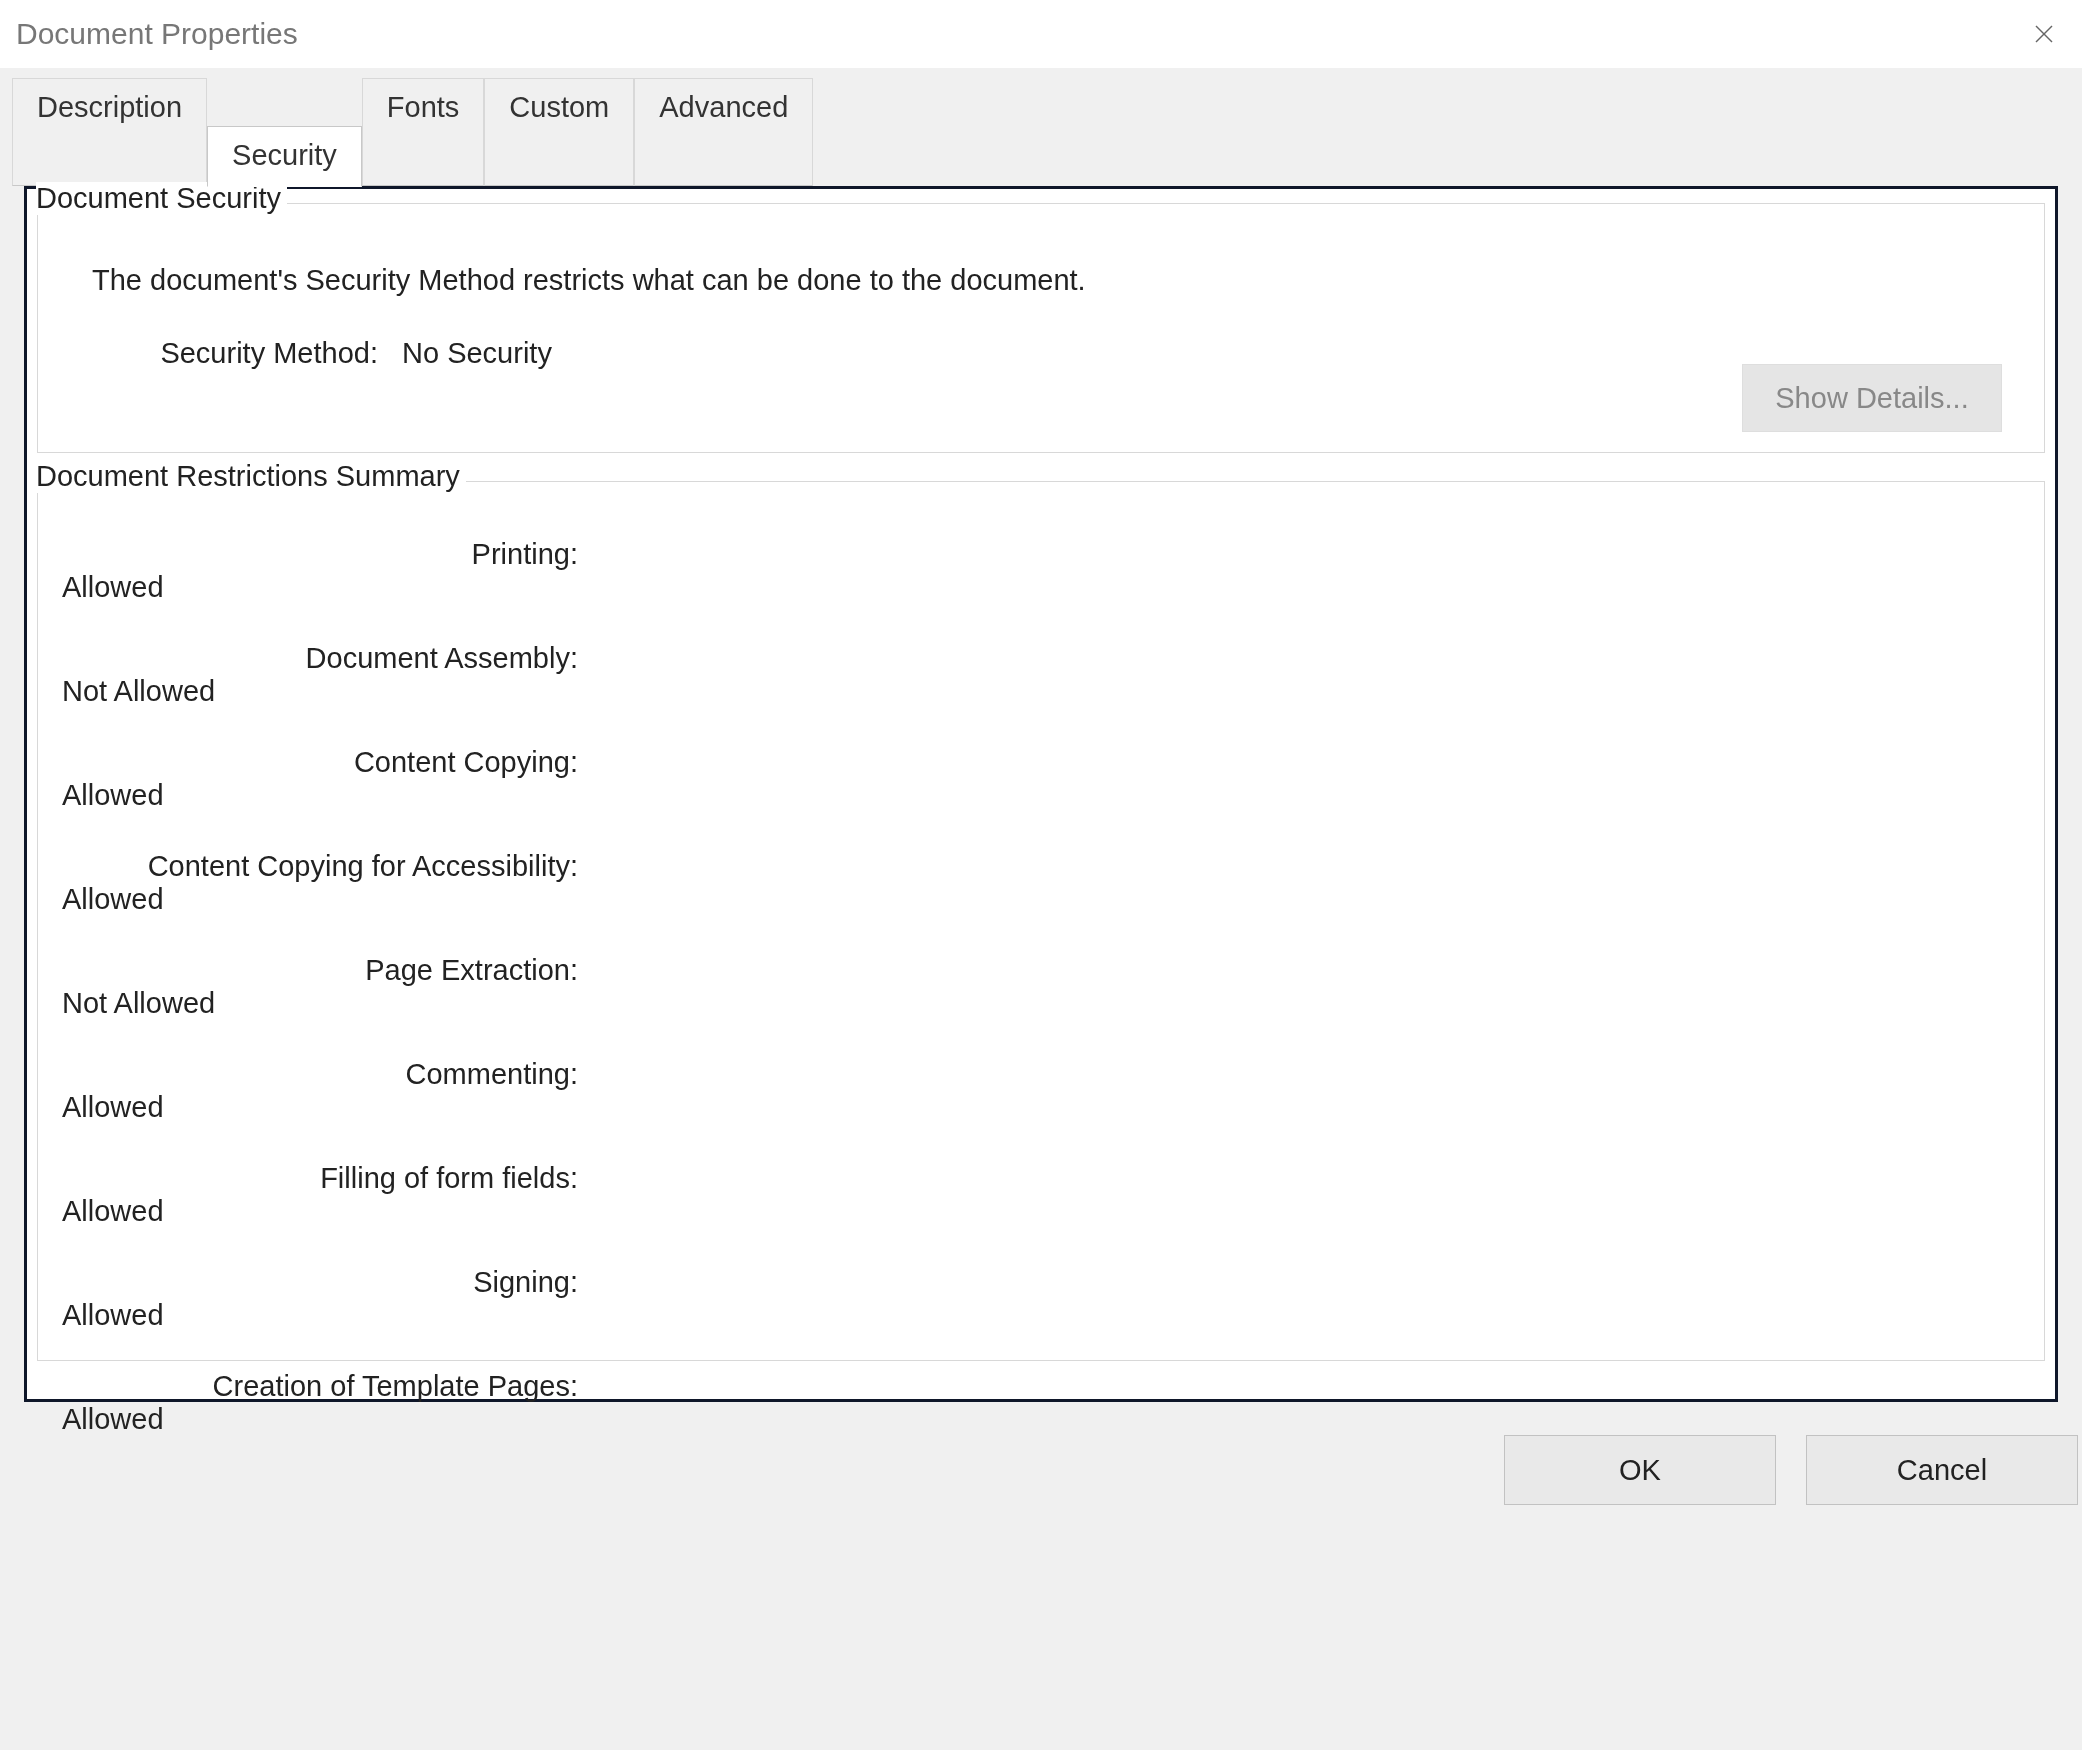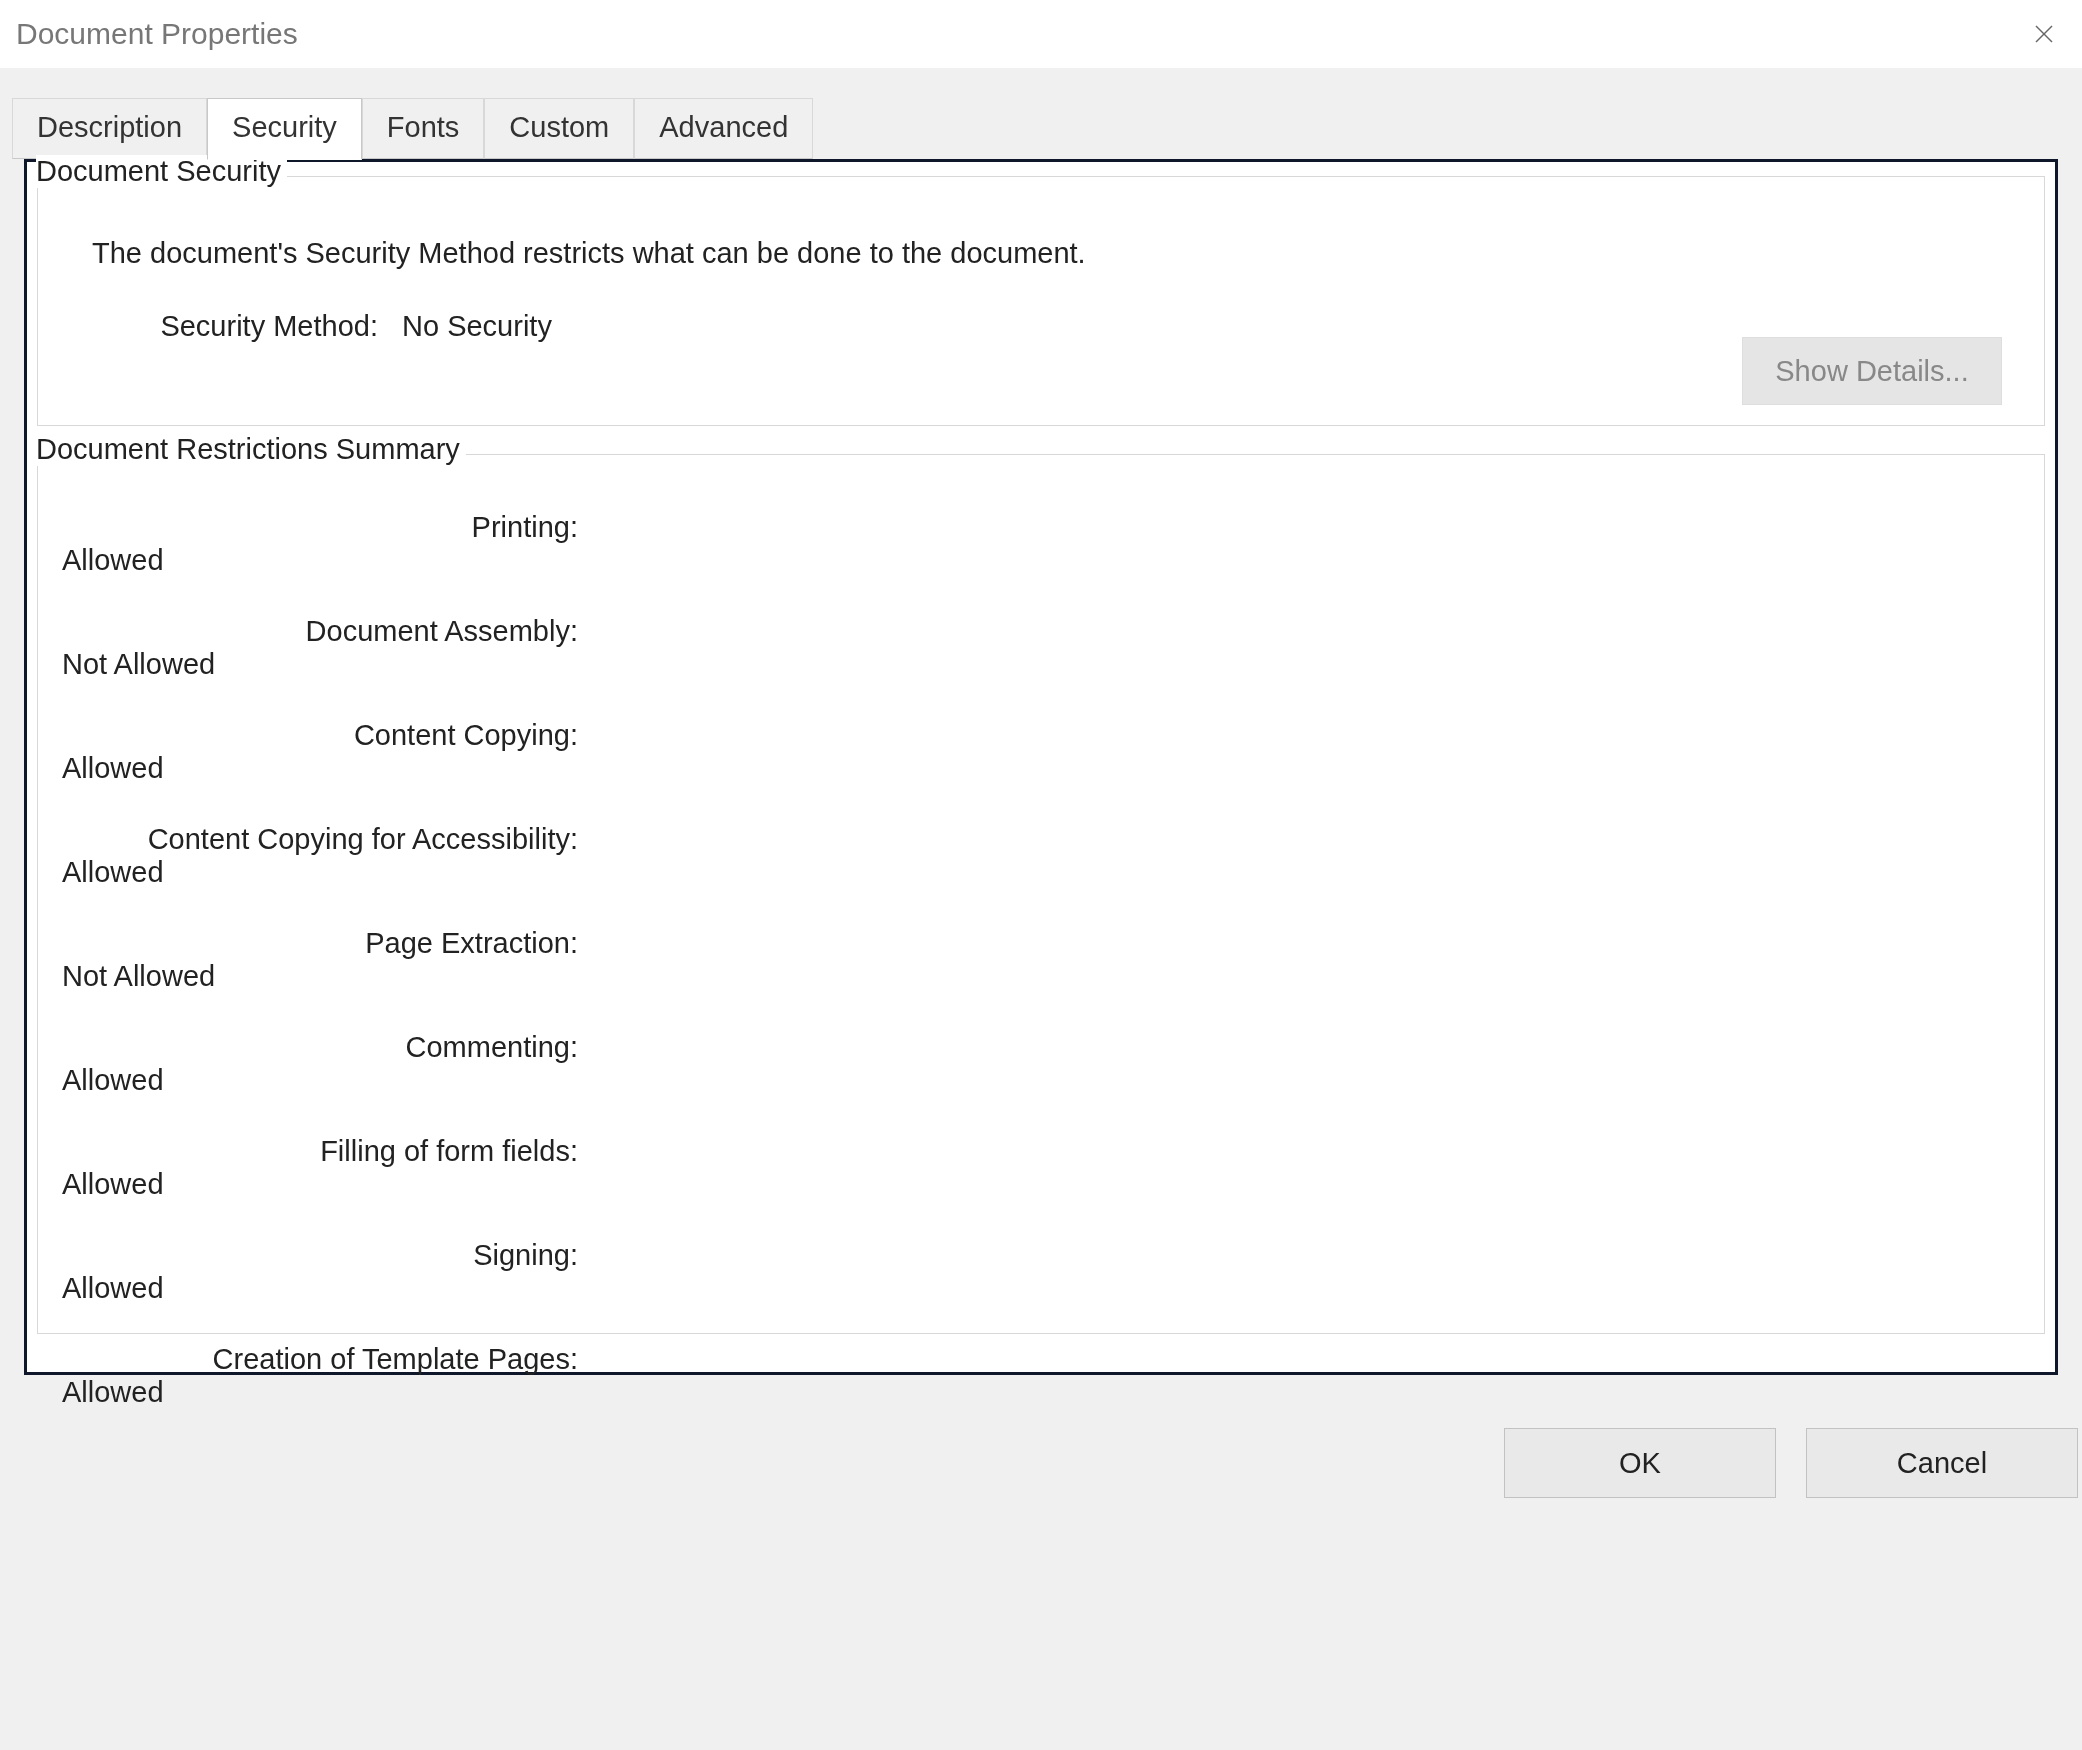--- a/index.html
+++ b/index.html
@@ -10,21 +10,20 @@
     font-size: 28px;
     color: #222;
     background: #f0f0f0;
     overflow: hidden;
   }
   .dialog {
     width: 2082px; height: 1750px;
     background: #f0f0f0;
     display: flex;
     flex-direction: column;
-    gap: 20px;
   }
   .titlebar {
     height: 68px;
     display: flex;
     align-items: center;
     justify-content: space-between;
     padding: 0 20px 0 16px;
     background: #ffffff;
   }
   .titlebar .title {
@@ -61,20 +60,21 @@
   .tab:not(.active) {
     border: 1px solid #d8d8d8;
     border-bottom: 1px solid #c8c8c8;
   }
   .tab.active {
     background: #ffffff;
     border: 1px solid #c8c8c8;
     border-bottom: 1px solid #ffffff;
     z-index: 2;
     margin-bottom: -1px;
+    margin-top: 48px;
   }
   .content {
     margin: 0 12px 12px 12px;
     flex: 1;
     background: #ffffff;
     border: 3px solid #0f172a;
     position: relative;
     padding: 14px 10px 10px 10px;
   }
   .groupbox {

